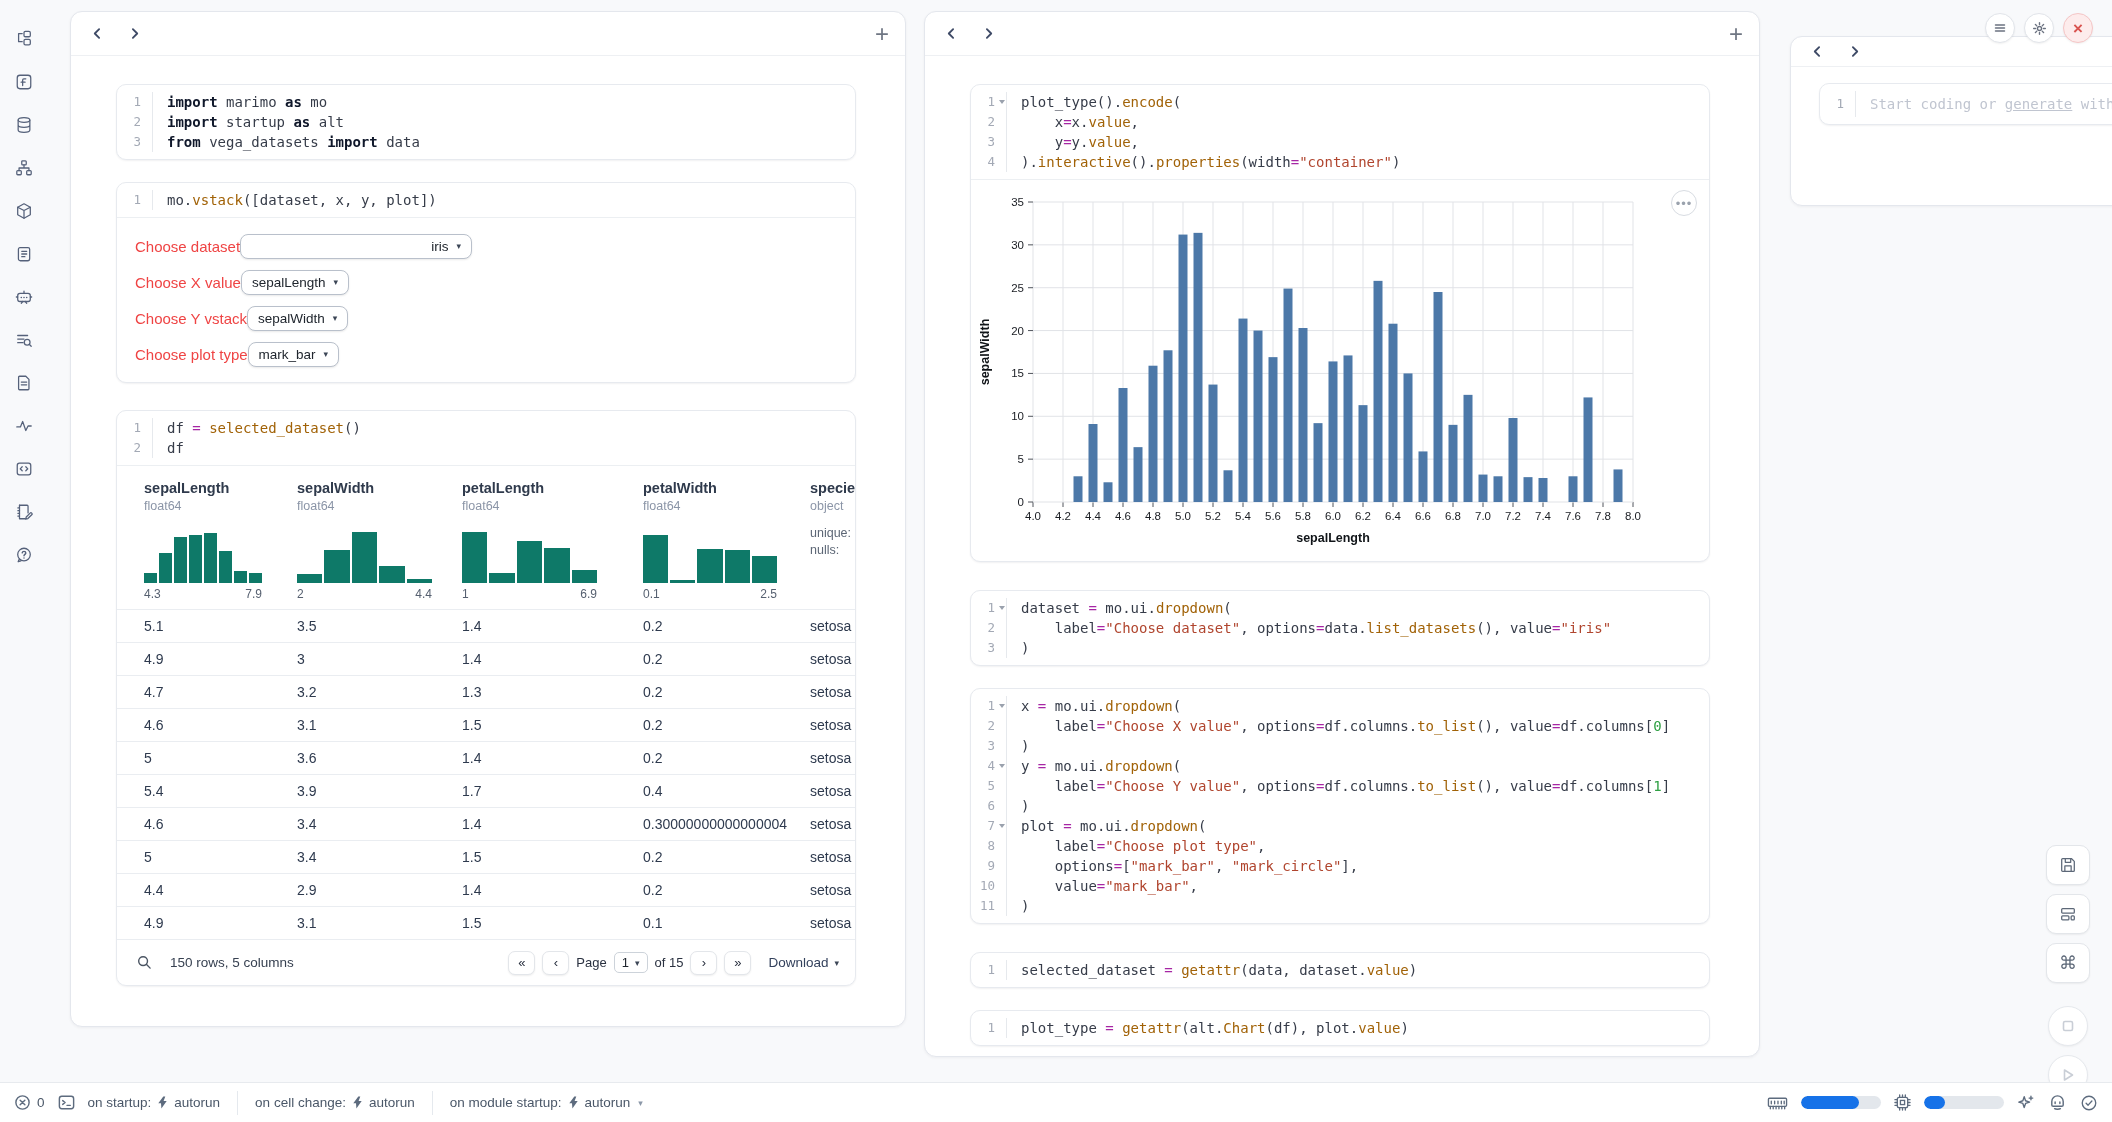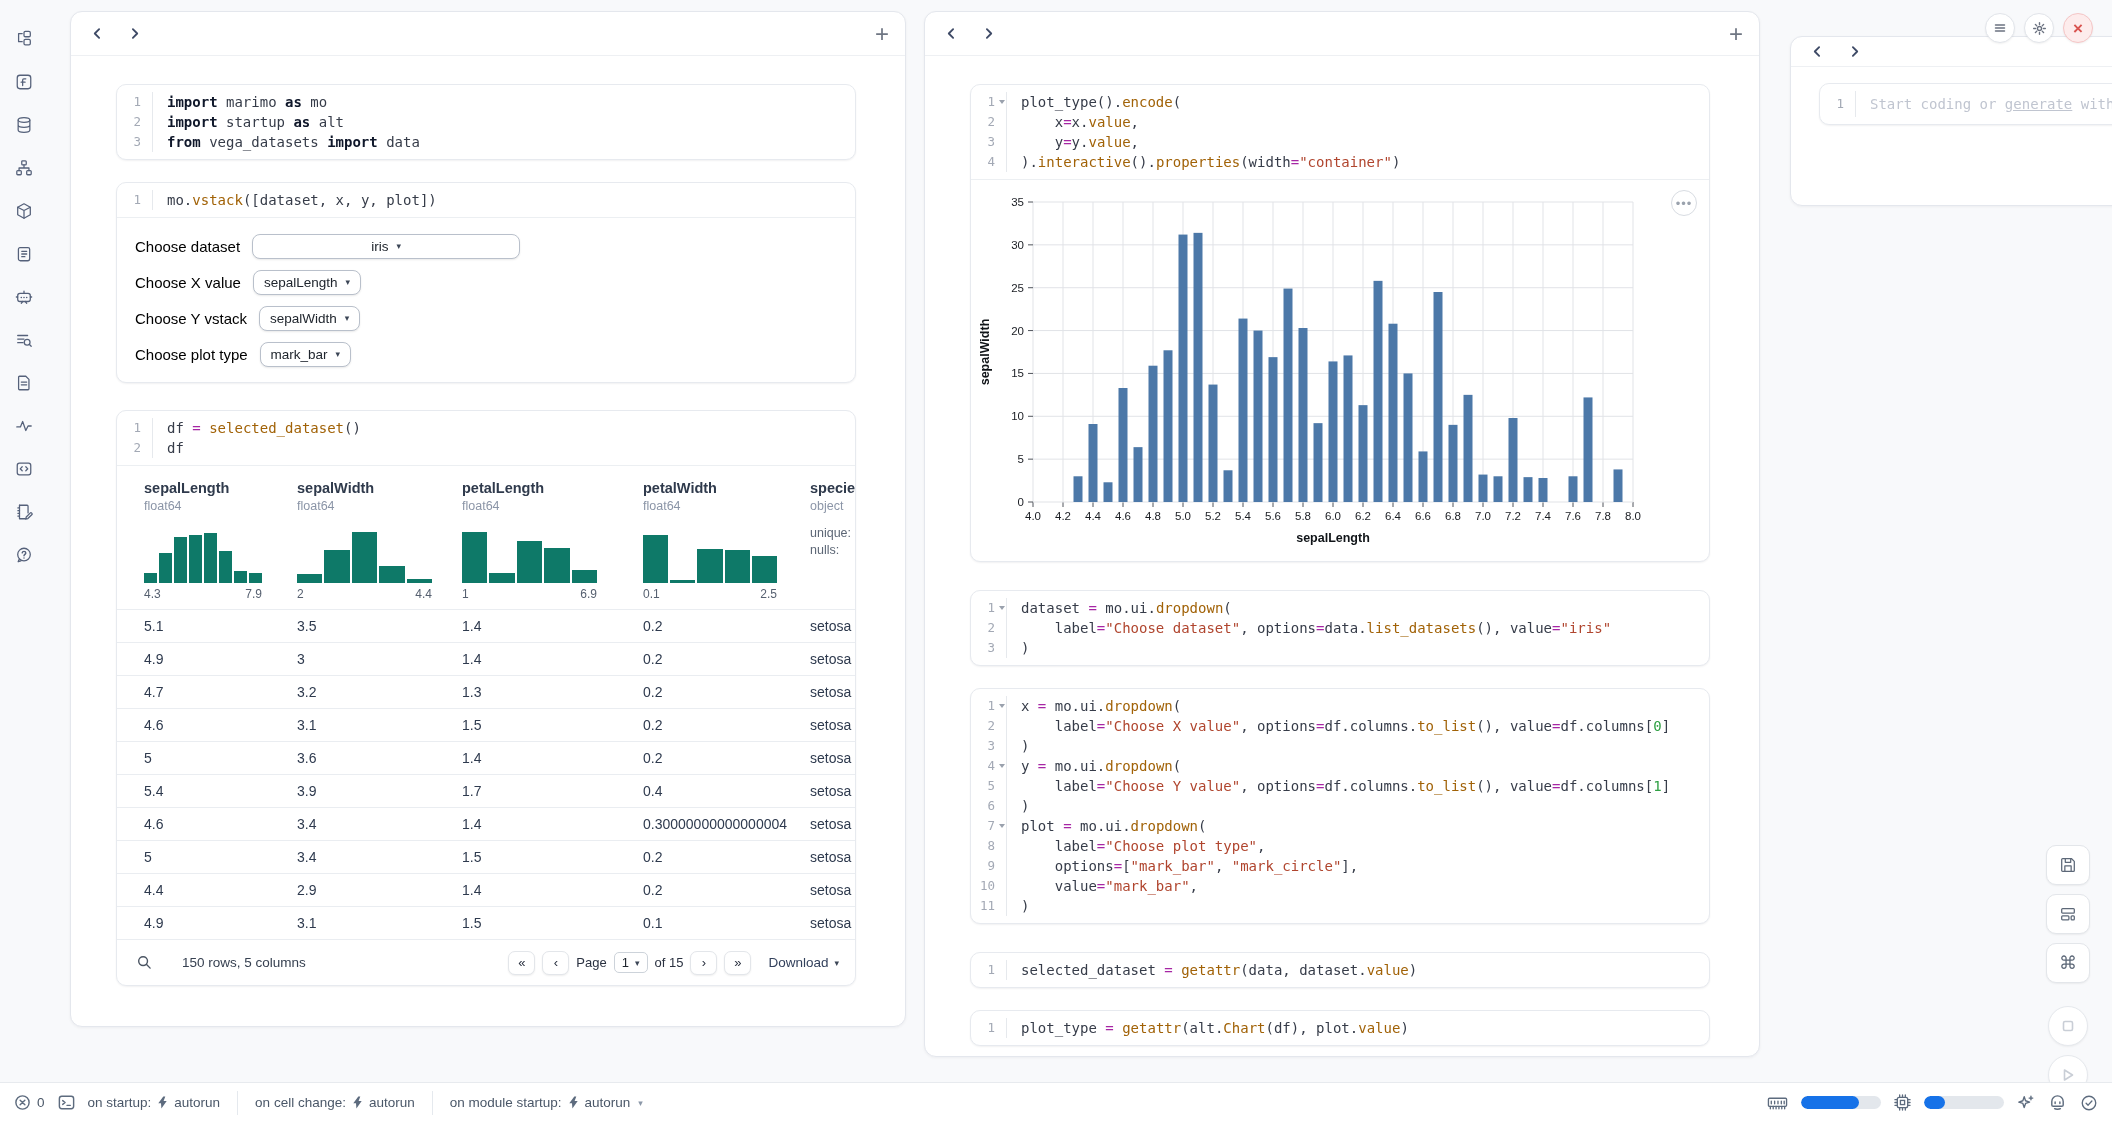--- a/index.html
+++ b/index.html
@@ -42,43 +42,43 @@
   .outsec { border-top:1px solid #eceff2; }
 
   
   .cell-imports { left:45px; top:72px;  width:740px; }
   .cell-vstack  { left:45px; top:170px; width:740px; }
   .cell-df      { left:45px; top:398px; width:740px; }
 
   
   .controls { padding:10px 0 10px 18px; }
   .ctl-row { height:36px; display:flex; align-items:center; }
-  .ctl-lbl { font-size:15px; color:#000000; margin-right:12px; }
+  .ctl-lbl { font-size:15px; color:#ef4444; }
   .select { display:inline-flex; align-items:center; gap:8px; border:1px solid #b9c0cb;
             border-radius:8px; background:#fff; padding:4px 10px; font-size:13.5px; color:#20262e;
             box-shadow:0 1px 2px rgba(0,0,0,.09); cursor:pointer; white-space:nowrap; }
-  .select.wide { width:268px; justify-content:center; }
+  .select.wide { width:232px; justify-content:flex-end; }
   .caret { font-size:9px; color:#3c4656; }
 
   
   .tbl-head { display:grid; grid-template-columns:153px 165px 181px 167px 1fr;
               padding:12px 0 8px 27px; }
   .th-name { font-size:14.5px; font-weight:bold; color:#2f3a4c; line-height:20px; white-space:nowrap; overflow:hidden; }
   .th-type { font-size:12.5px; color:#8b95a7; line-height:17px; white-space:nowrap; overflow:hidden; }
   .hist { display:flex; align-items:flex-end; gap:2px; height:58px; margin-top:10px; }
   .hist i { flex:1; background:#0e7968; display:block; }
   .range { display:flex; justify-content:space-between; font-size:12px; color:#566070; margin-top:4px; }
   .th-stats { font-size:12.5px; color:#5c6675; margin-top:10px; line-height:17px; white-space:nowrap; overflow:hidden; }
   .trow { display:grid; grid-template-columns:153px 165px 181px 167px 1fr; padding-left:27px;
           height:33px; align-items:center; border-top:1px solid #eaedf1;
           font-size:14px; color:#2e3a4e; }
   .trow div { white-space:nowrap; overflow:hidden; }
   .tfoot { height:46px; border-top:1px solid #eaedf1; display:flex; align-items:center;
            padding:0 16px 0 20px; gap:10px; }
-  .tfoot .summary { font-size:13.5px; color:#374151; margin-left:20px; }
+  .tfoot .summary { font-size:13.5px; color:#374151; margin-left:8px; }
   .pgr { margin-left:auto; display:flex; align-items:center; gap:7px; }
   .pbtn { min-width:27px; height:24px; border:1px solid #e3e6ea; border-radius:7px; background:#fff;
           box-shadow:0 1px 2px rgba(0,0,0,.07); font-size:13px; color:#2a3140; cursor:pointer; }
   .pgr .ptext { font-size:13px; color:#2a3140; }
   .pgsel { display:inline-flex; align-items:center; gap:6px; border:1px solid #cdd3da; border-radius:5px;
            padding:2px 7px; font-size:13px; color:#20262e; cursor:pointer; background:#fff; }
   .dl { display:inline-flex; align-items:center; gap:6px; background:none; border:none; cursor:pointer;
         font-size:13.5px; color:#33415c; margin-left:10px; }
 
   

